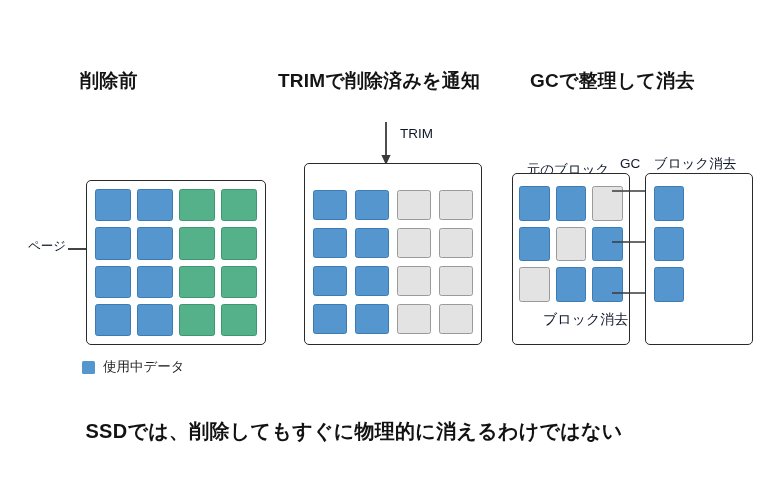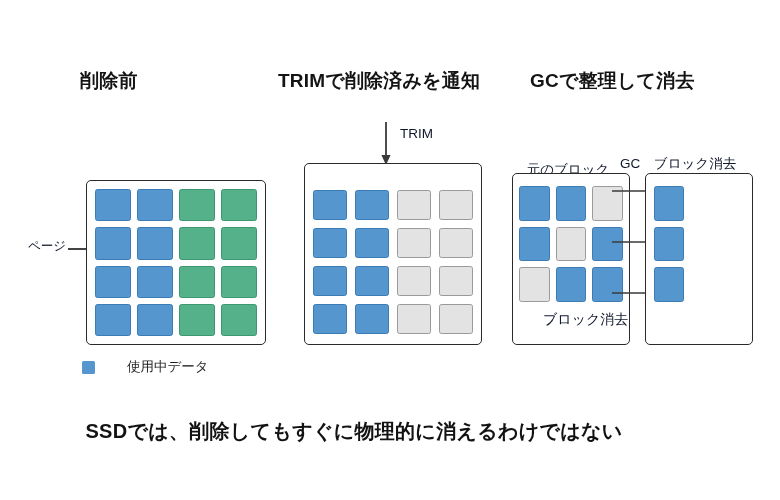--- a/index.html
+++ b/index.html
@@ -133,21 +133,20 @@
   .legend-swatch {
     width: 13px; height: 13px;
     border-radius: 1.5px;
     margin-right: 8px;
     flex: 0 0 auto;
   }
   .legend-text {
     font-size: 13.5px;
     color: #1f1f1f;
     white-space: nowrap;
-    margin-left: 24px;
   }
 
   
   #caption {
     position: absolute;
     left: 0; top: 418px;
     width: 708px;
     text-align: center;
     font-size: 20px;
     font-weight: bold;

